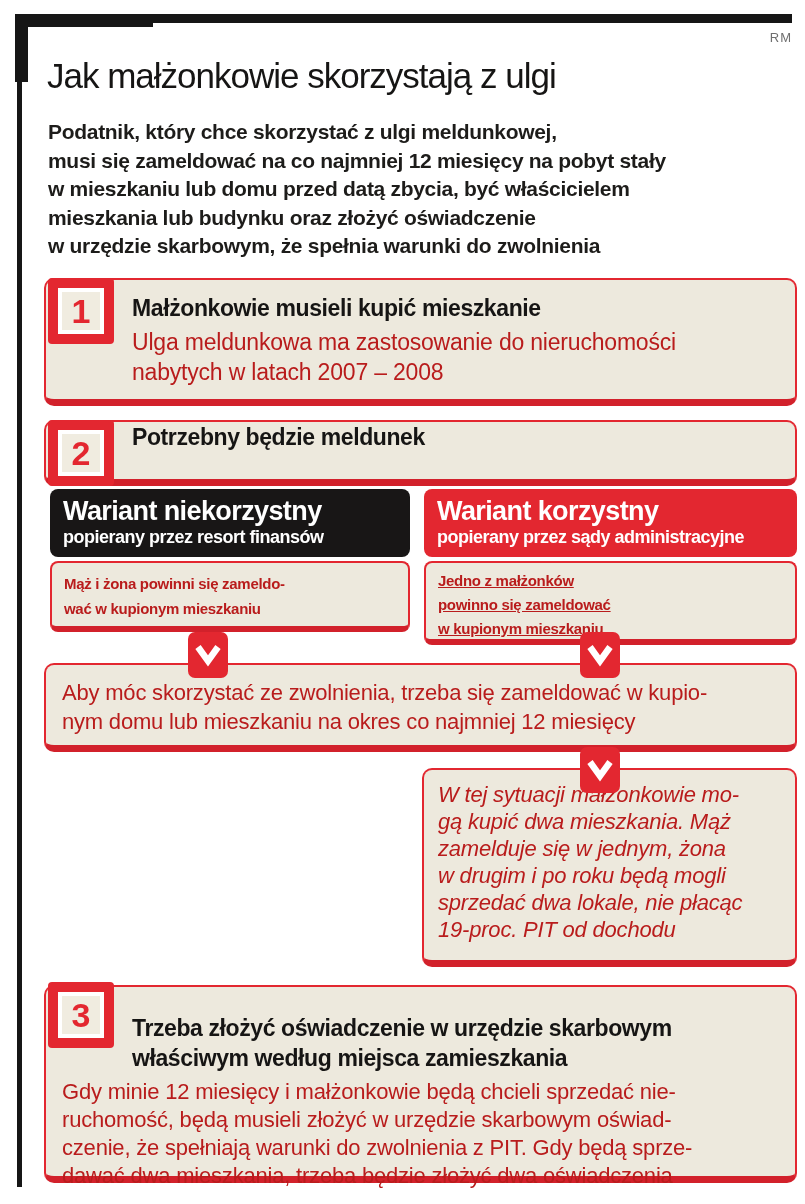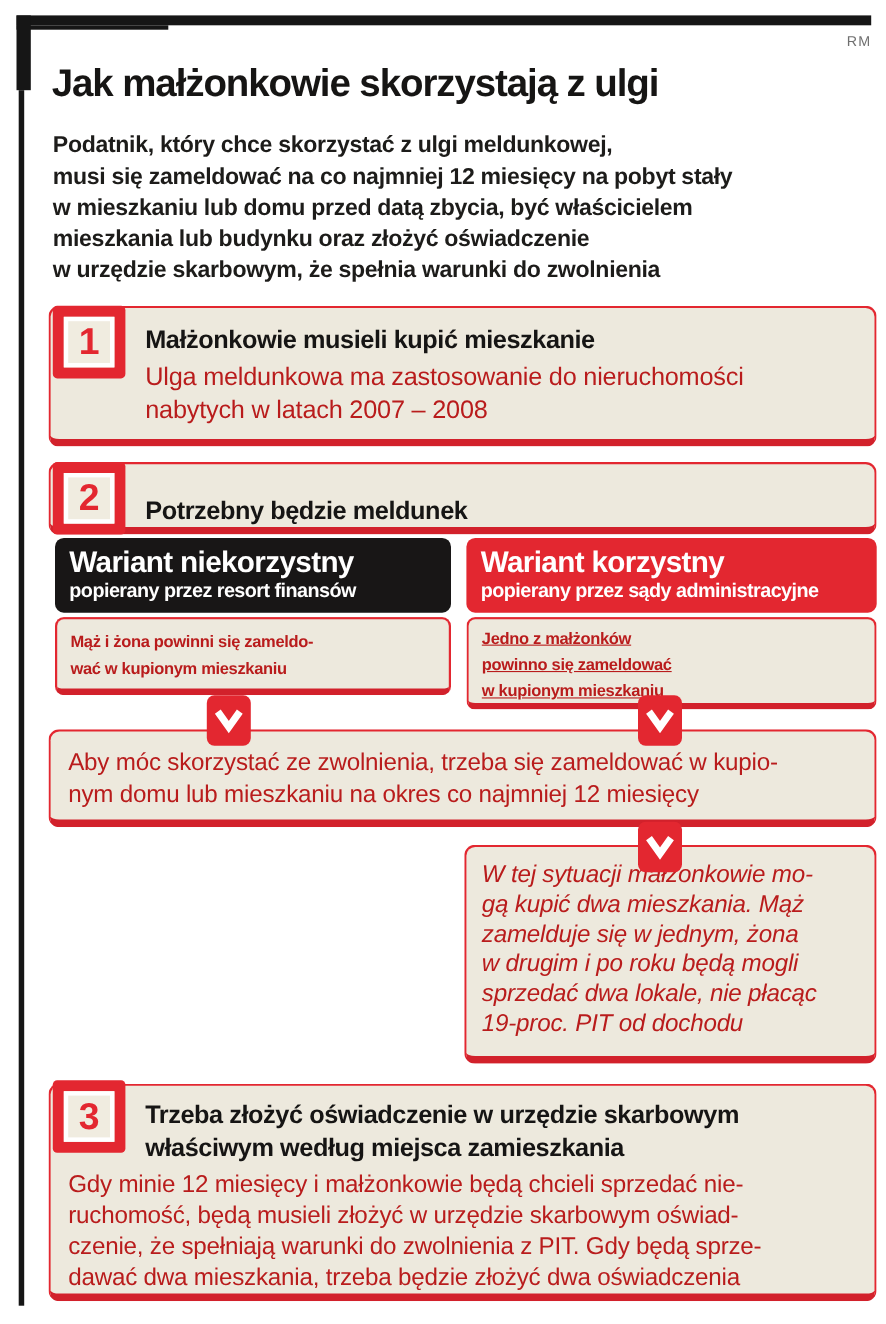--- a/index.html
+++ b/index.html
@@ -13,40 +13,40 @@
   
   .frame { background:#161616; }
   #frame-top    { left:15px; top:14px; width:777px; height:9px; }
   #frame-step   { left:15px; top:23px; width:138px; height:4px; }
   #frame-corner { left:15px; top:14px; width:13px; height:68px; }
   #frame-left   { left:17px; top:82px; width:5px;  height:1105px; }
   
   #credit { left:748px; top:30px; width:44px; text-align:right;
     font-size:13px; color:#6f6f6f; letter-spacing:1px; }
   #title { left:47px; top:56px; width:720px;
-    font-size:35px; font-weight:bold; letter-spacing:-1px; color:#161514; }
+    font-size:35px; font-weight:normal; letter-spacing:-1px; color:#161514; }
   #intro { left:48px; top:118px; width:730px;
     font-size:21px; font-weight:bold; line-height:28.5px; letter-spacing:-0.3px;
     color:#1d1c1a; white-space:pre-line; }
   
   .panel {
     background:#ede9dd; border:2px solid #e32730; border-bottom:7px solid #d2212b;
     border-radius:10px;
   }
   .step-title { font-size:23px; font-weight:bold; letter-spacing:-0.4px;
     color:#161514; line-height:30px; white-space:pre-line; }
   .step-body { font-size:23px; line-height:30px; letter-spacing:-0.2px;
     color:#b91c1c; white-space:pre-line; }
   #step1-panel { left:44px; top:278px; width:753px; height:128px;
     padding:13px 16px 0 86px; }
   #step1-panel .step-body { margin-top:4px; }
   #step2-panel { left:44px; top:420px; width:753px; height:66px;
-    display:flex; align-items:flex-end; padding-left:86px; }
+    display:flex; align-items:flex-start; padding-left:86px; }
   #step3-panel { left:44px; top:985px; width:753px; height:198px;
-    padding:11px 16px 0 16px; }
+    padding:26px 16px 0 16px; }
   #step3-title { margin-left:70px; }
   #step3-body { margin-top:5px; font-size:22px; line-height:28px; }
   
   .num-badge { width:66px; height:66px; background:#e32730; border-radius:4px; z-index:3; }
   .num-inner { position:absolute; left:10px; top:10px; right:10px; bottom:10px;
     border:4px solid #ffffff; background:#f0ece0; color:#e32730;
     font-size:34px; font-weight:bold; display:flex; align-items:center;
     justify-content:center; line-height:1; }
   #badge-1 { left:48px; top:278px; }
   #badge-2 { left:48px; top:420px; }

